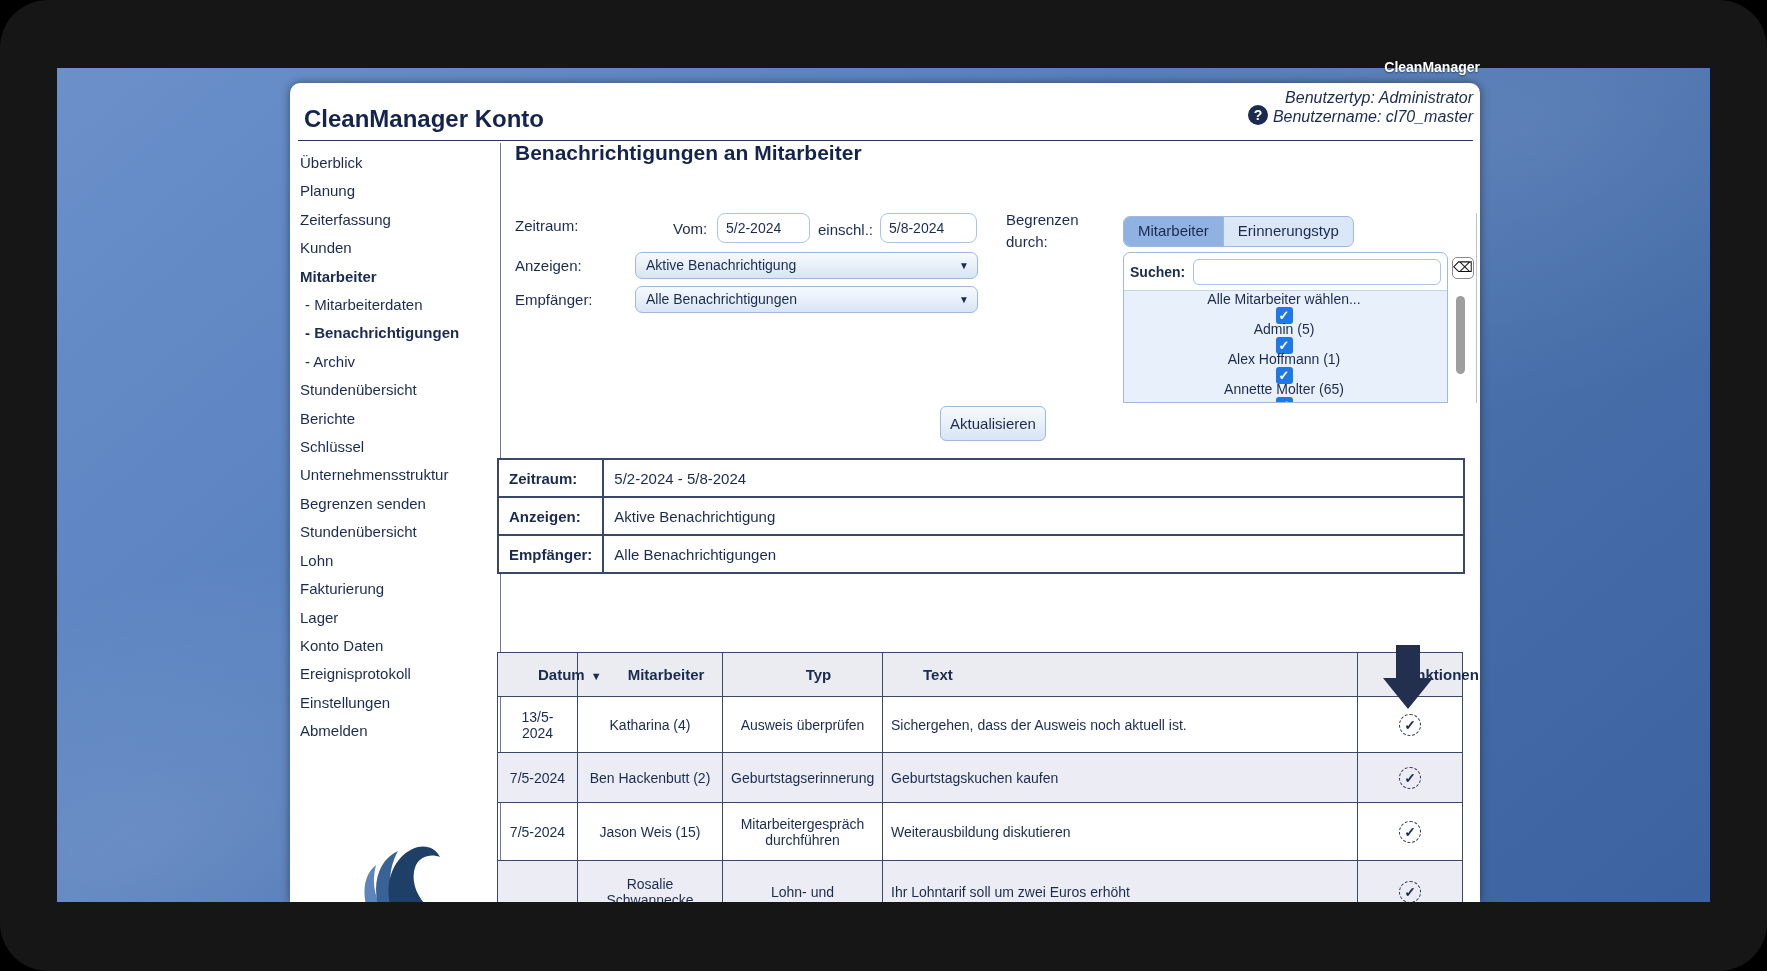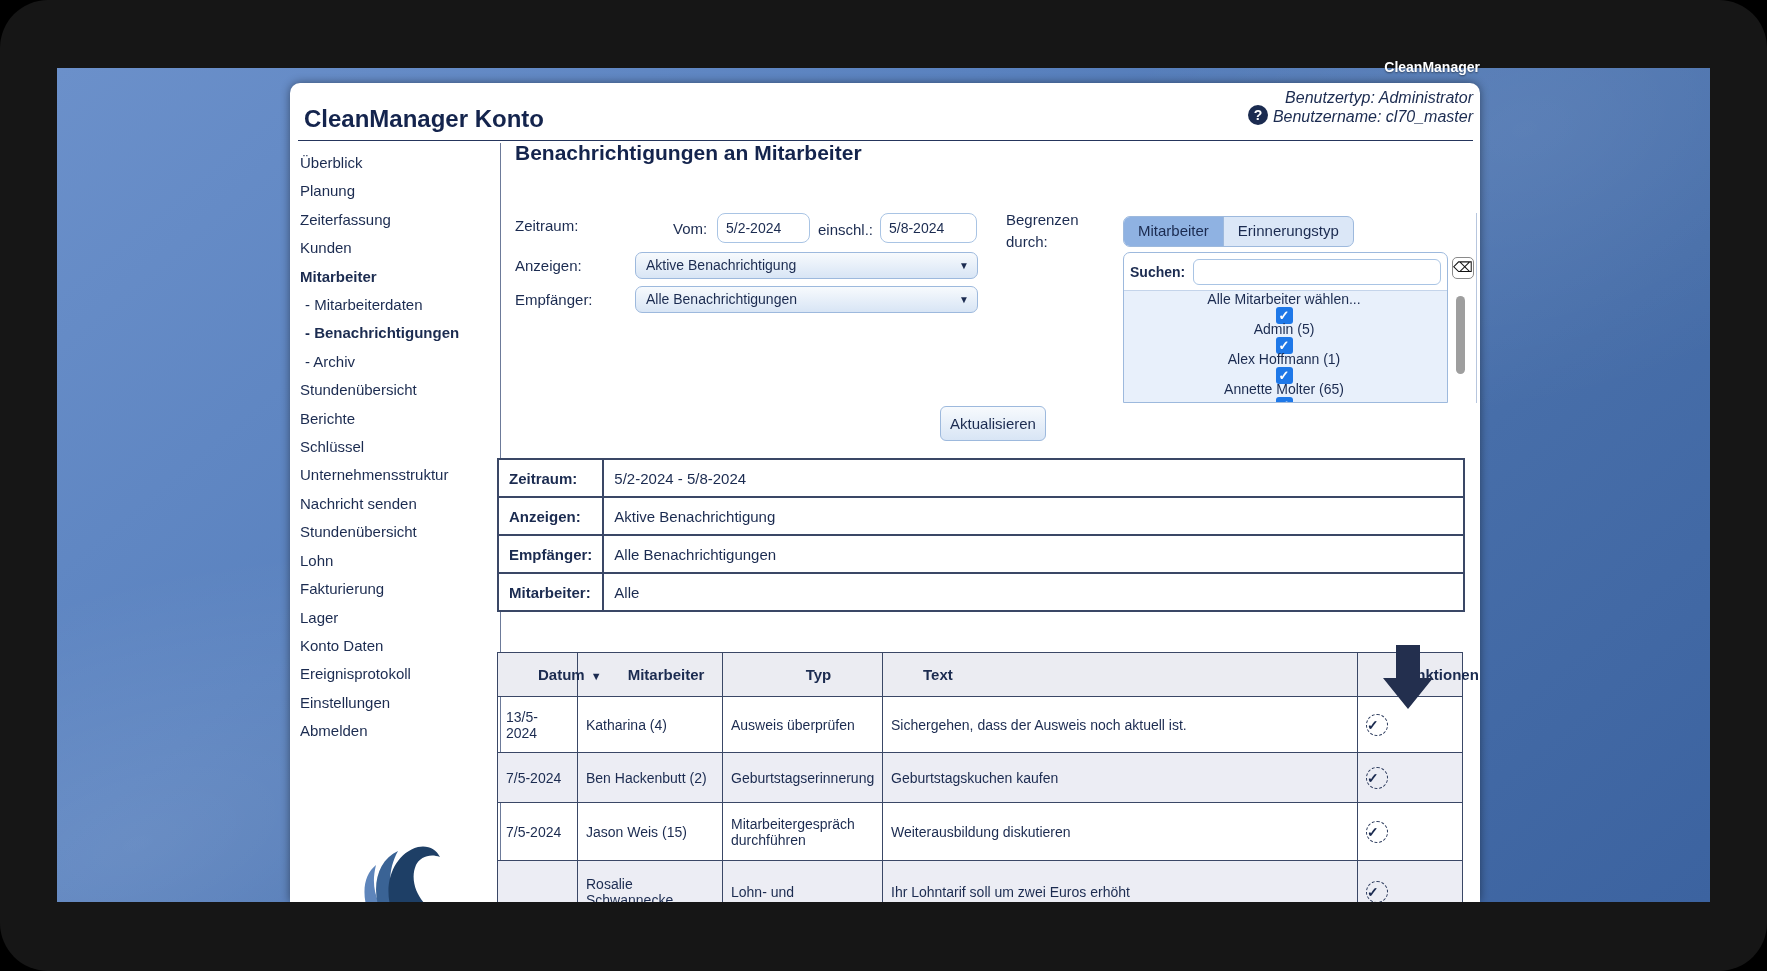--- a/index.html
+++ b/index.html
@@ -75,21 +75,21 @@
     color:#1b2b50; cursor:pointer; }
 
   .summary { position:absolute; left:207px; top:375px; width:968px; border-collapse:collapse; }
   .summary td { border:2px solid #3a4766; font-size:15px; height:38px; padding:0 10px; background:#fff; }
   .summary td.lab { width:90px; font-weight:bold; }
 
   .dtable { position:absolute; left:207px; top:569px; width:965px; border-collapse:collapse; table-layout:fixed; }
   .dtable th, .dtable td { border:1.6px solid #3a4766; font-size:14px; color:#1b2b50; padding:4px 8px; }
   .dtable th { height:44px; background:#ebecf2; font-size:15px; font-weight:bold;padding-left:40px; }
   .dtable th.l, .dtable td.l { text-align:left; }
-  .dtable td { }
+  .dtable td { text-align:center; }
   .dtable tr.alt td { background:#ecedf4; }
   .dtable .c-datum{width:80px;} .dtable .c-mit{width:145px;} .dtable .c-typ{width:160px;}
   .dtable .c-text{width:475px;} .dtable .c-fun{width:105px;}
   .dtable td.txtcell span { display:inline-block; max-width:330px; text-align:left; }
   .r1{height:56px;} .r2{height:50px;} .r3{height:58px;} .r4{height:62px;}
   .sort-ico { font-size:11px; margin-left:6px; cursor:pointer; }
   .check-ico { display:inline-block; width:22px; height:22px; border:1.6px dashed #2b3a5c; border-radius:50%;
     font-size:14px; font-weight:bold; line-height:21px; color:#1b2b50; cursor:pointer; }
 
   .arrow-overlay { position:absolute; left:1093px; top:562px; z-index:6; }
@@ -119,21 +119,21 @@
           <div class="item">Zeiterfassung</div>
           <div class="item">Kunden</div>
           <div class="item bold">Mitarbeiter</div>
           <div class="item indent">- Mitarbeiterdaten</div>
           <div class="item bold indent">- Benachrichtigungen</div>
           <div class="item indent">- Archiv</div>
           <div class="item">Stundenübersicht</div>
           <div class="item">Berichte</div>
           <div class="item">Schlüssel</div>
           <div class="item">Unternehmensstruktur</div>
-          <div class="item">Nachricht senden</div>
+          <div class="item">Begrenzen senden</div>
           <div class="item">Stundenübersicht</div>
           <div class="item">Lohn</div>
           <div class="item">Fakturierung</div>
           <div class="item">Lager</div>
           <div class="item">Konto Daten</div>
           <div class="item">Ereignisprotokoll</div>
           <div class="item">Einstellungen</div>
           <div class="item">Abmelden</div>
         </div>
       <div class="vdivider"></div>
@@ -200,24 +200,20 @@
               <td class="lab">Zeitraum:</td>
               <td>5/2-2024 - 5/8-2024</td>
             </tr>
             <tr>
               <td class="lab">Anzeigen:</td>
               <td>Aktive Benachrichtigung</td>
             </tr>
             <tr>
               <td class="lab">Empfänger:</td>
               <td>Alle Benachrichtigungen</td>
-            </tr>
-            <tr>
-              <td class="lab">Mitarbeiter:</td>
-              <td>Alle</td>
             </tr>
           </tbody>
       </table>
 
       <table class="dtable">
         <colgroup>
             <col class="c-datum">
             <col class="c-mit">
             <col class="c-typ">
             <col class="c-text">

